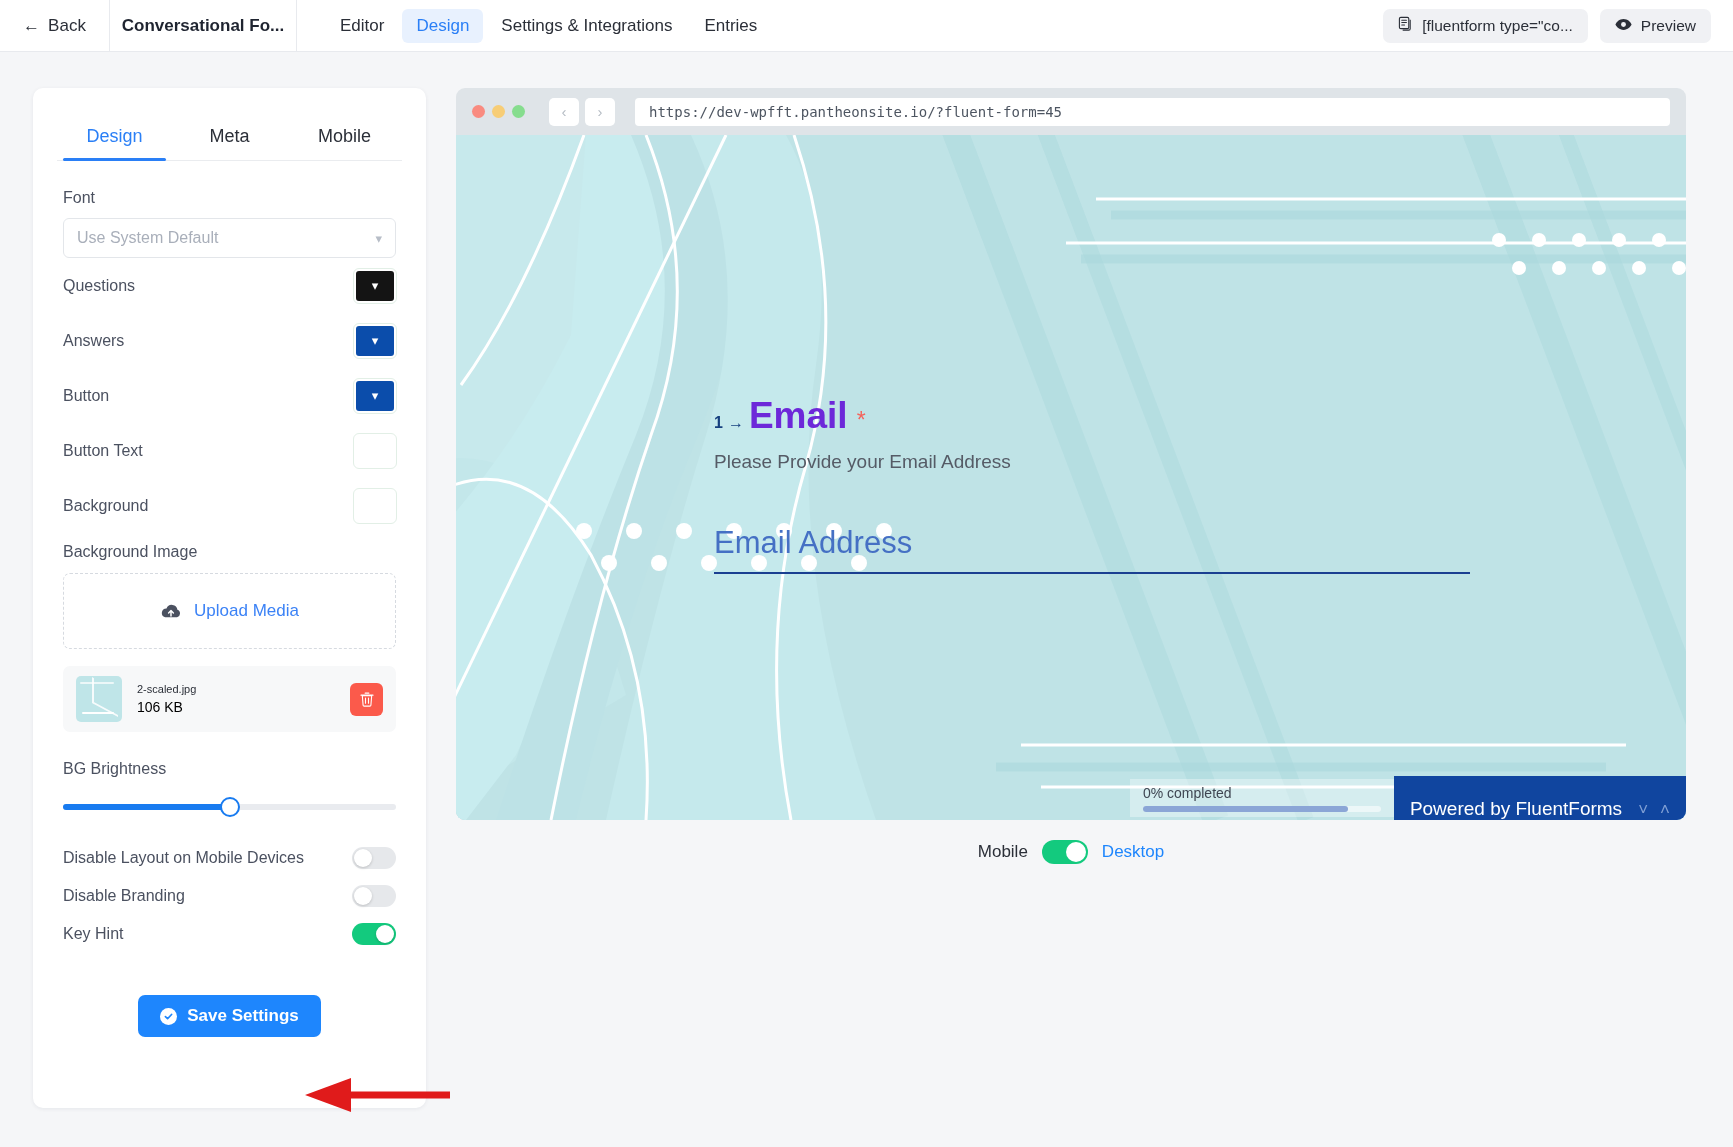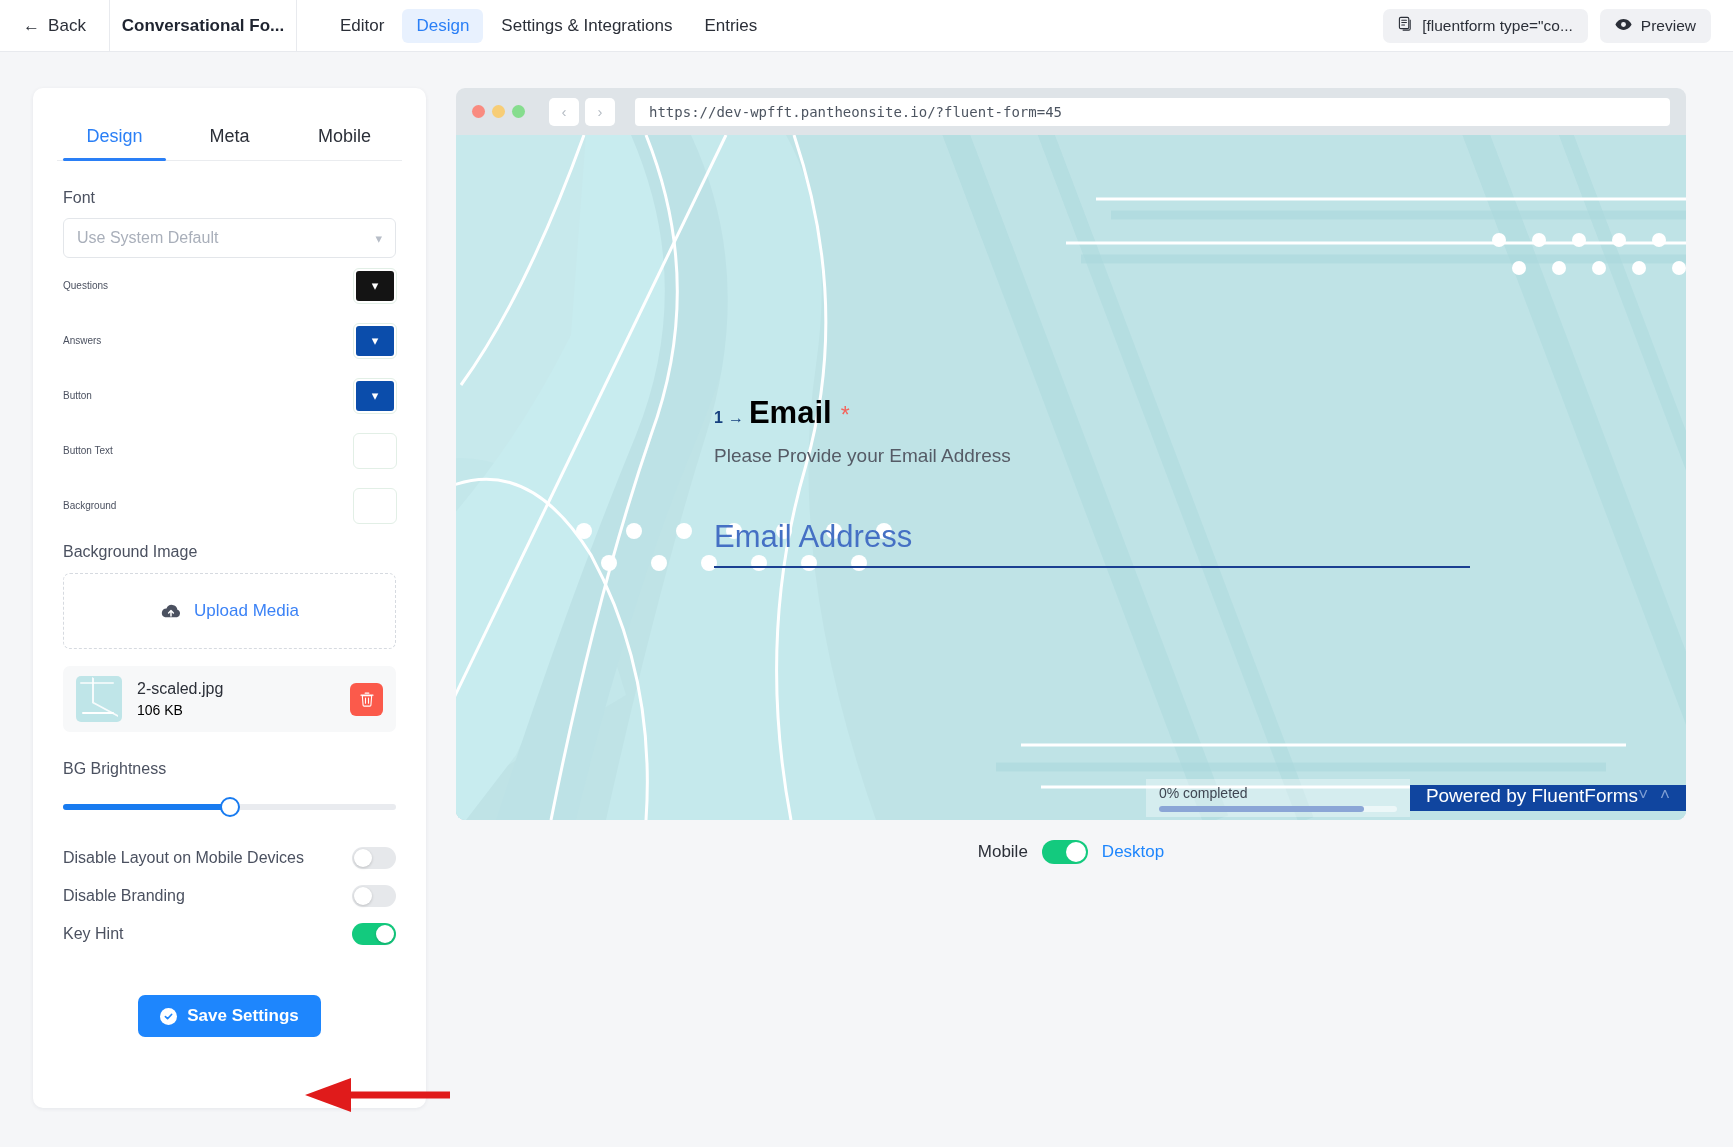--- a/index.html
+++ b/index.html
@@ -82,21 +82,21 @@
     height: 40px; border: 1px solid #e3e6ea; border-radius: 6px;
     display: flex; align-items: center; padding: 0 13px;
     font-size: 16px; color: #a9afba; cursor: pointer;
   }
   .select-box .chev { margin-left: auto; color: #b7bdc7; font-size: 13px; }
 
   .color-row {
     display: flex; align-items: center;
     height: 55px;
   }
-  .color-row .lbl { font-size: 10px; color: #4b5160; }
+  .color-row .lbl { font-size: 16px; color: #4b5160; }
   .swatch {
     margin-left: auto;
     width: 42px; height: 34px; border-radius: 5px;
     border: 2px solid #ffffff;
     outline: 1px solid #e2efe6;
     display: flex; align-items: center; justify-content: center;
     cursor: pointer;
   }
   .swatch .sv { font-size: 13px; line-height: 1; }
 
@@ -126,21 +126,21 @@
     content:""; position:absolute; left:6px; bottom:8px; width:32px; height:2px;
     background: #ffffff; border-radius:2px;
   }
   .file-thumb i {
     position:absolute; left:16px; top:8px; width:26px; height:26px;
     border-left:2px solid rgba(255,255,255,.85);
     border-bottom:2px solid rgba(255,255,255,.85);
     transform: skewY(28deg);
   }
   .file-meta { display: flex; flex-direction: column; gap: 4px; }
-  .file-name { font-size: 16px; color: #2b2f38; }
+  .file-name { font-size: 11px; color: #2b2f38; }
   .file-size { font-size: 14px; color: #000000; }
   .trash-btn {
     margin-left: auto; width: 33px; height: 33px;
     background: #fb5a4b; border-radius: 6px;
     display: flex; align-items: center; justify-content: center;
     cursor: pointer;
   }
 
   .slider-wrap { margin-top: 18px; height: 22px; display: flex; align-items: center; position: relative; }
   .slider-track {
@@ -221,21 +221,21 @@
   .form-canvas {
     position: absolute; left: 0; top: 47px;
     width: 1230px; height: 685px;
     background: #bfe3e6;
     overflow: hidden;
   }
 
   .q-block { position: absolute; left: 258px; top: 260px; width: 770px; }
   .q-title-row { display: flex; align-items: baseline; gap: 5px; }
   .q-num { font-size: 16px; color: #16407f; font-weight: 700; }
-  .q-title { font-size: 31px; font-weight: 700; color: #000000; }
+  .q-title { font-size: 37px; font-weight: 700; color: #6d28d9; }
   .q-star { font-size: 23px; color: #f4645c; margin-left: 4px; }
   .q-sub { font-size: 19px; color: #555b66; margin-top: 14px; }
   .answer-input {
     margin-top: 52px;
     font-size: 31px; color: #4570c4;
     border-bottom: 2px solid #1a3f91;
     padding-bottom: 11px; width: 756px;
     cursor: text;
   }
 
@@ -245,22 +245,22 @@
   }
   .progress-box {
     width: 264px; height: 38px; background: rgba(255,255,255,.35);
     display: flex; flex-direction: column; justify-content: center;
     padding: 0 13px; gap: 5px;
   }
   .progress-label { font-size: 14px; color: #3f4652; }
   .progress-track { height: 6px; background: rgba(255,255,255,.55); border-radius: 3px; position: relative; }
   .progress-fill { position: absolute; left: 0; top: 0; height: 6px; width: 86%; background: #8ba6d6; border-radius: 3px; }
   .branding {
-    height: 26px; background: #10459f; color: #ffffff;
-    display: flex; align-items: flex-start; gap: 0;
+    height: 44px; background: #10459f; color: #ffffff;
+    display: flex; align-items: flex-end; gap: 16px;
     padding: 0 16px; font-size: 19px; cursor: pointer;
   }
   .brand-chevs { display: flex; gap: 12px; color: #7f9fd4; font-size: 17px; }
 
   .device-row {
     position: absolute; left: 456px; top: 840px; width: 1230px;
     display: flex; align-items: center; justify-content: center; gap: 14px;
   }
   .device-label { font-size: 17px; color: #2b2f38; }
   .device-label.active { color: #1e86fd; }

